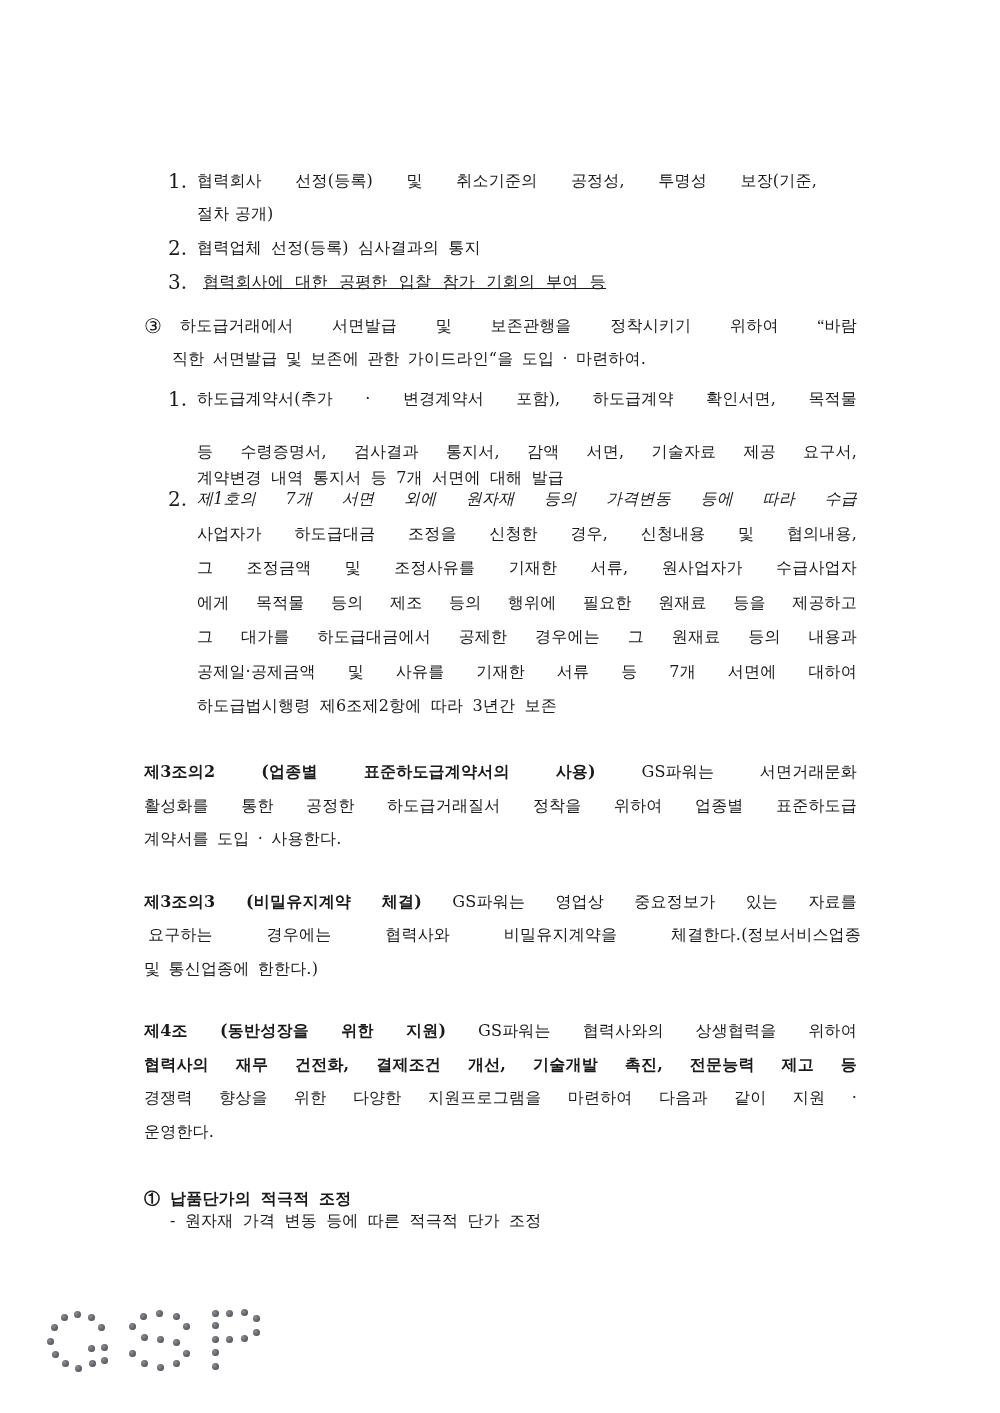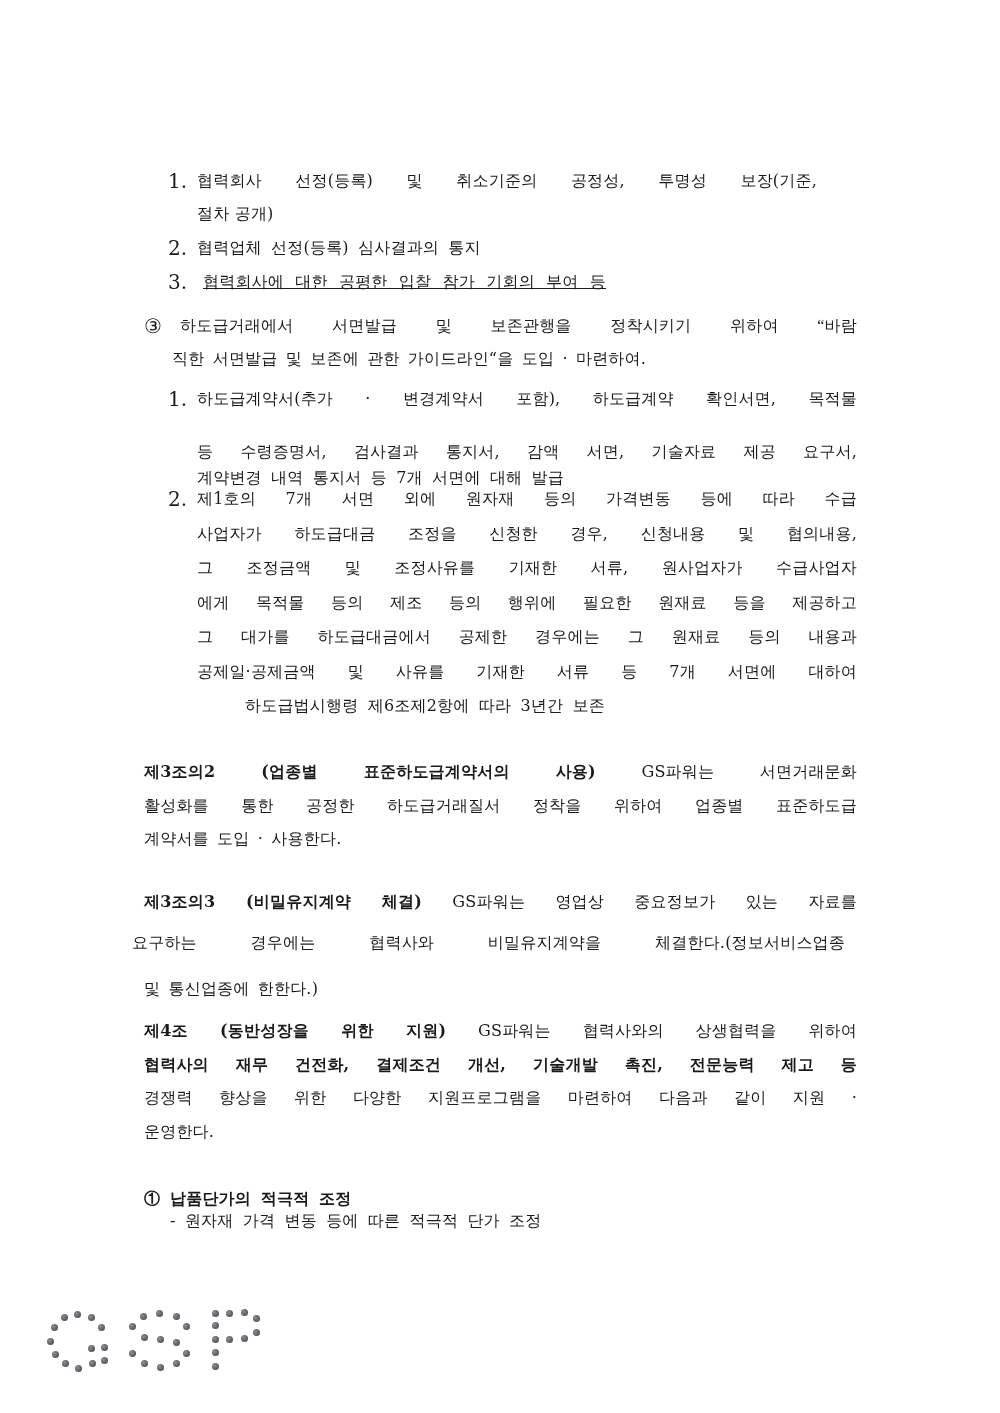--- a/index.html
+++ b/index.html
@@ -42,45 +42,45 @@
     <span class="num" style="left:144px; top:309px;">③</span>
     <span class="line just" style="left:180px; top:309px; width:677px;font-family:Liberation Serif, serif;">하도급거래에서 서면발급 및 보존관행을 정착시키기 위하여 “바람</span>
     <span class="line" style="left:172px; top:342px; word-spacing:3px;">직한 서면발급 및 보존에 관한 가이드라인“을 도입 · 마련하여.</span>
 
     <span class="num" style="left:168px; top:382px;">1.</span>
     <span class="line just" style="left:197px; top:382px; width:660px;">하도급계약서(추가 · 변경계약서 포함), 하도급계약 확인서면, 목적물</span>
     <span class="line just" style="left:197px; top:415px; width:660px;margin-top:20px;">등 수령증명서, 검사결과 통지서, 감액 서면, 기술자료 제공 요구서,</span>
     <span class="line" style="left:197px; top:449px; word-spacing:4px;margin-top:12px;">계약변경 내역 통지서 등 7개 서면에 대해 발급</span>
 
     <span class="num" style="left:168px; top:482px;">2.</span>
-    <span class="line just" style="left:197px; top:482px; width:660px;">제1호의 7개 서면 외에 원자재 등의 가격변동 등에 따라 수급</span>
+    <span class="line just" style="left:197px; top:482px; width:660px;font-style:italic;">제1호의 7개 서면 외에 원자재 등의 가격변동 등에 따라 수급</span>
     <span class="line just" style="left:197px; top:517px; width:660px;">사업자가 하도급대금 조정을 신청한 경우, 신청내용 및 협의내용,</span>
     <span class="line just" style="left:197px; top:551px; width:660px;">그 조정금액 및 조정사유를 기재한 서류, 원사업자가 수급사업자</span>
     <span class="line just" style="left:197px; top:586px; width:660px;">에게 목적물 등의 제조 등의 행위에 필요한 원재료 등을 제공하고</span>
     <span class="line just" style="left:197px; top:620px; width:660px;">그 대가를 하도급대금에서 공제한 경우에는 그 원재료 등의 내용과</span>
     <span class="line just" style="left:197px; top:655px; width:660px;">공제일·공제금액 및 사유를 기재한 서류 등 7개 서면에 대하여</span>
-    <span class="line" style="left:197px; top:689px; word-spacing:4px;margin-left:48px;">하도급법시행령 제6조제2항에 따라 3년간 보존</span>
+    <span class="line" style="left:197px; top:689px; word-spacing:4px;">하도급법시행령 제6조제2항에 따라 3년간 보존</span>
   </div>
 
   <div>
     <div class="line just" style="left:144px; top:755px; width:713px;">
       <b>제3조의2 (업종별 표준하도급계약서의 사용)</b>
       <span>GS파워는 서면거래문화</span>
     </div>
     <span class="line just" style="left:144px; top:789px; width:713px;">활성화를 통한 공정한 하도급거래질서 정착을 위하여 업종별 표준하도급</span>
     <span class="line" style="left:144px; top:822px; word-spacing:3px;">계약서를 도입 · 사용한다.</span>
   </div>
 
   <div>
     <div class="line just" style="left:144px; top:885px; width:713px;">
       <b>제3조의3 (비밀유지계약 체결)</b>
       <span>GS파워는 영업상 중요정보가 있는 자료를</span>
     </div>
-    <span class="line just" style="left:132px; top:918px; width:713px;margin-top:8px;">요구하는 경우에는 협력사와 비밀유지계약을 체결한다.(정보서비스업종</span>
-    <span class="line" style="left:144px; top:952px; word-spacing:3px;margin-top:20px;">및 통신업종에 한한다.)</span>
+    <span class="line just" style="left:148px; top:918px; width:713px;">요구하는 경우에는 협력사와 비밀유지계약을 체결한다.(정보서비스업종</span>
+    <span class="line" style="left:144px; top:952px; word-spacing:3px;">및 통신업종에 한한다.)</span>
   </div>
 
   <div>
     <div class="line just" style="left:144px; top:1014px; width:713px;">
       <b>제4조 (동반성장을 위한 지원)</b>
       <span>GS파워는 협력사와의 상생협력을 위하여</span>
     </div>
     <span class="line just" style="left:144px; top:1048px; width:713px;font-weight:bold;">협력사의 재무 건전화, 결제조건 개선, 기술개발 촉진, 전문능력 제고 등</span>
     <span class="line just" style="left:144px; top:1081px; width:713px;">경쟁력 향상을 위한 다양한 지원프로그램을 마련하여 다음과 같이 지원 ·</span>
     <span class="line" style="left:144px; top:1115px;">운영한다.</span>

